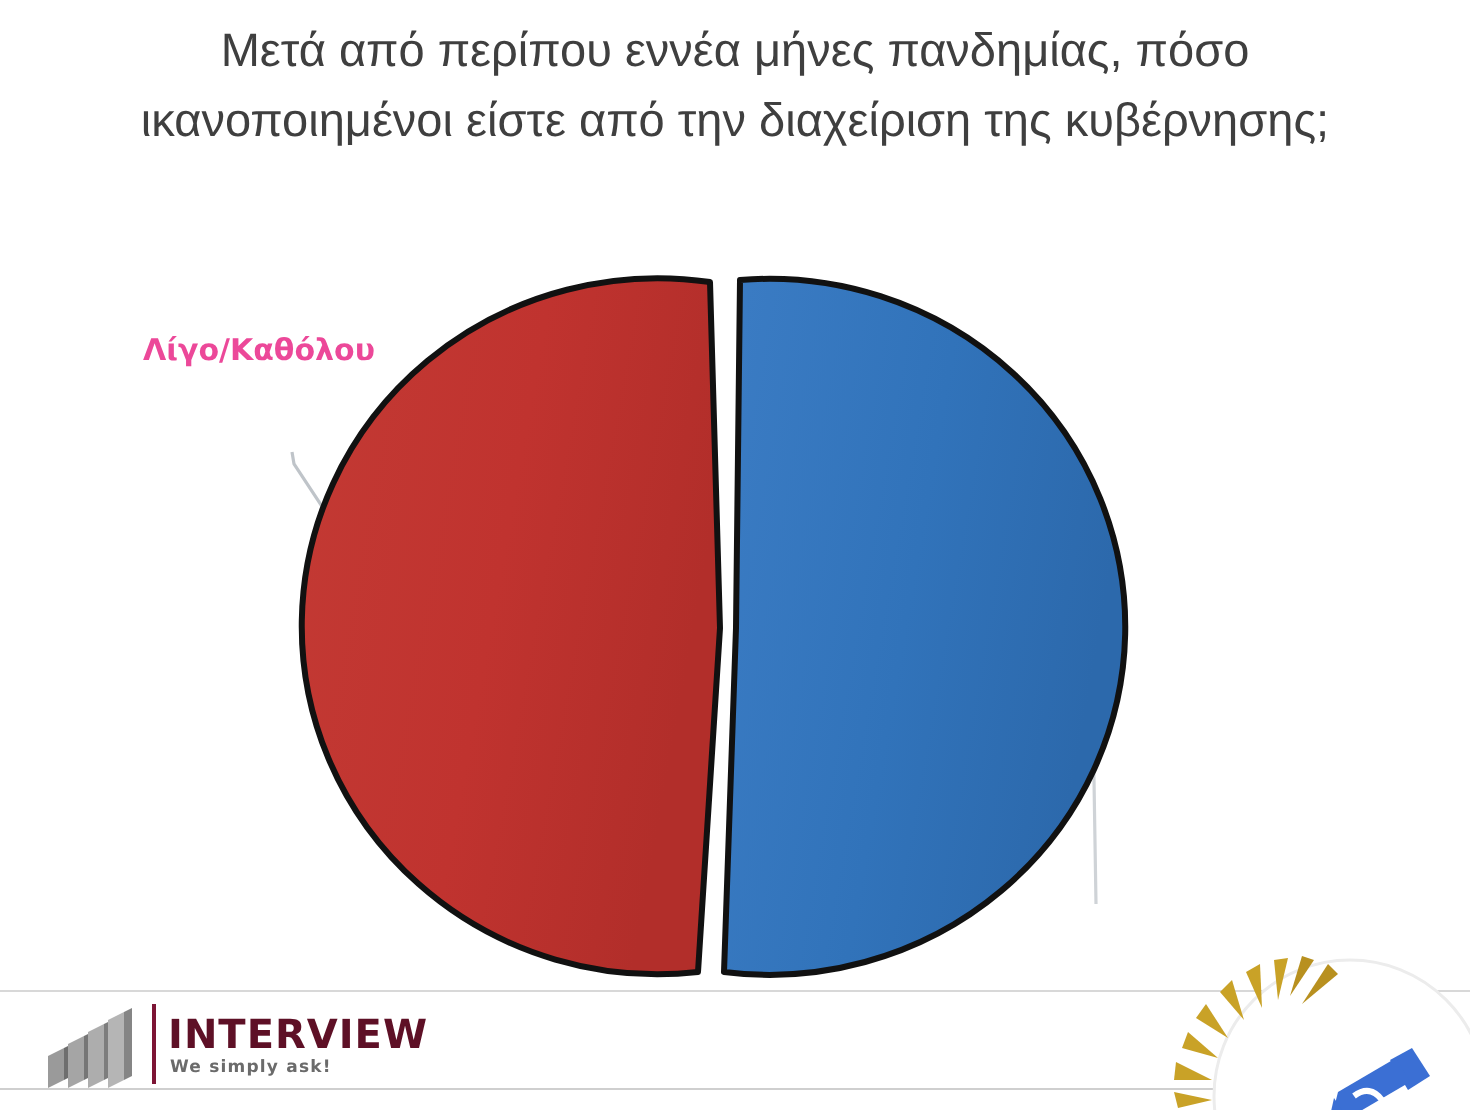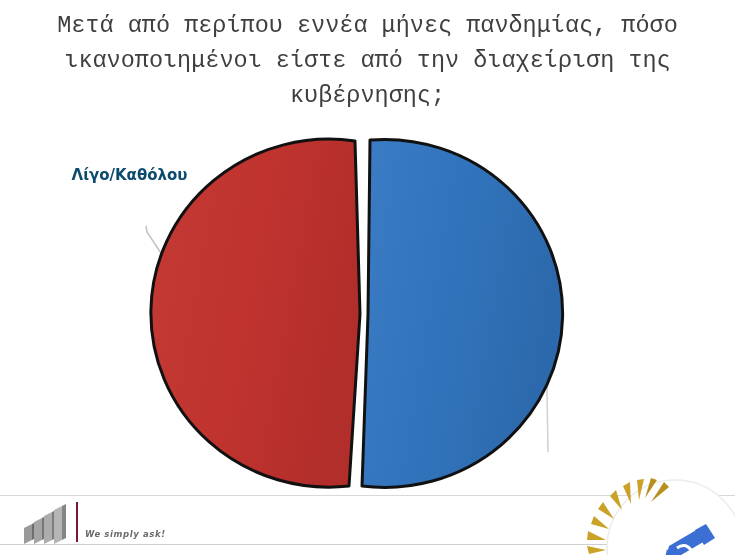--- a/index.html
+++ b/index.html
@@ -18,21 +18,21 @@
     overflow: hidden;
   }
 
   
   #title {
     position: absolute;
     left: 30px;
     top: 8px;
     width: 675px;
     text-align: center;
-    font-family: Liberation Mono, monospace;
+    font-family: Liberation Sans, sans-serif;
     font-size: 23.5px;
     line-height: 35px;
     color: #3f3f3f;
     letter-spacing: 0px;
     white-space: pre-line;
   }
 
   
   #chart-area {
     position: absolute;
@@ -46,21 +46,21 @@
     left: 0;
     top: 0;
   }
 
   
   .data-label {
     position: absolute;
     font-family: "DejaVu Sans", "Liberation Sans", sans-serif;
     font-size: 15px;
     font-weight: bold;
-    color: #0c4a6e;
+    color: #ec4899;
     text-align: center;
     line-height: 21px;
     white-space: nowrap;
   }
   #label-left {
     left: 42px;
     top: 165px;
     width: 175px;
   }
   #label-right {
@@ -121,21 +121,20 @@
   }
   #logo-tagline {
     position: absolute;
     left: 65px;
     top: 29px;
     font-family: "DejaVu Sans", "Liberation Sans", sans-serif;
     font-size: 8.5px;
     font-weight: bold;
     letter-spacing: 0.6px;
     color: #6b6b6b;
-    font-style: italic;
   }
 
   
   #corner-badge {
     position: absolute;
     left: 565px;
     top: 478px;
     width: 175px;
     height: 80px;
     overflow: hidden;
@@ -199,20 +198,21 @@
 
       <polygon points="24,14 32,10 32,38 24,42" fill="#adadad"></polygon>
       <polygon points="24,14 32,10 36,8 28,12" fill="#7d1535"></polygon>
       <polygon points="32,10 36,8 36,36 32,38" fill="#7d7d7d"></polygon>
 
       <polygon points="34,8 42,4 42,38 34,42" fill="#b5b5b5"></polygon>
       <polygon points="34,8 42,4 46,2 38,6" fill="#7d1535"></polygon>
       <polygon points="42,4 46,2 46,36 42,38" fill="#858585"></polygon>
     </svg>
     <div id="logo-divider"></div>
+    <div id="logo-wordmark">INTERVIEW</div>
     <div id="logo-tagline">We simply ask!</div>
   </div>
 
   <div id="corner-badge">
     <svg width="175" height="80" viewBox="0 0 175 80">
 
       <circle cx="110" cy="70" r="68" fill="#ffffff" stroke="#ececec" stroke-width="1.5"></circle>
 
       <g fill="#c9a227">
         <polygon points="72,2 79,1 74,22"></polygon>

